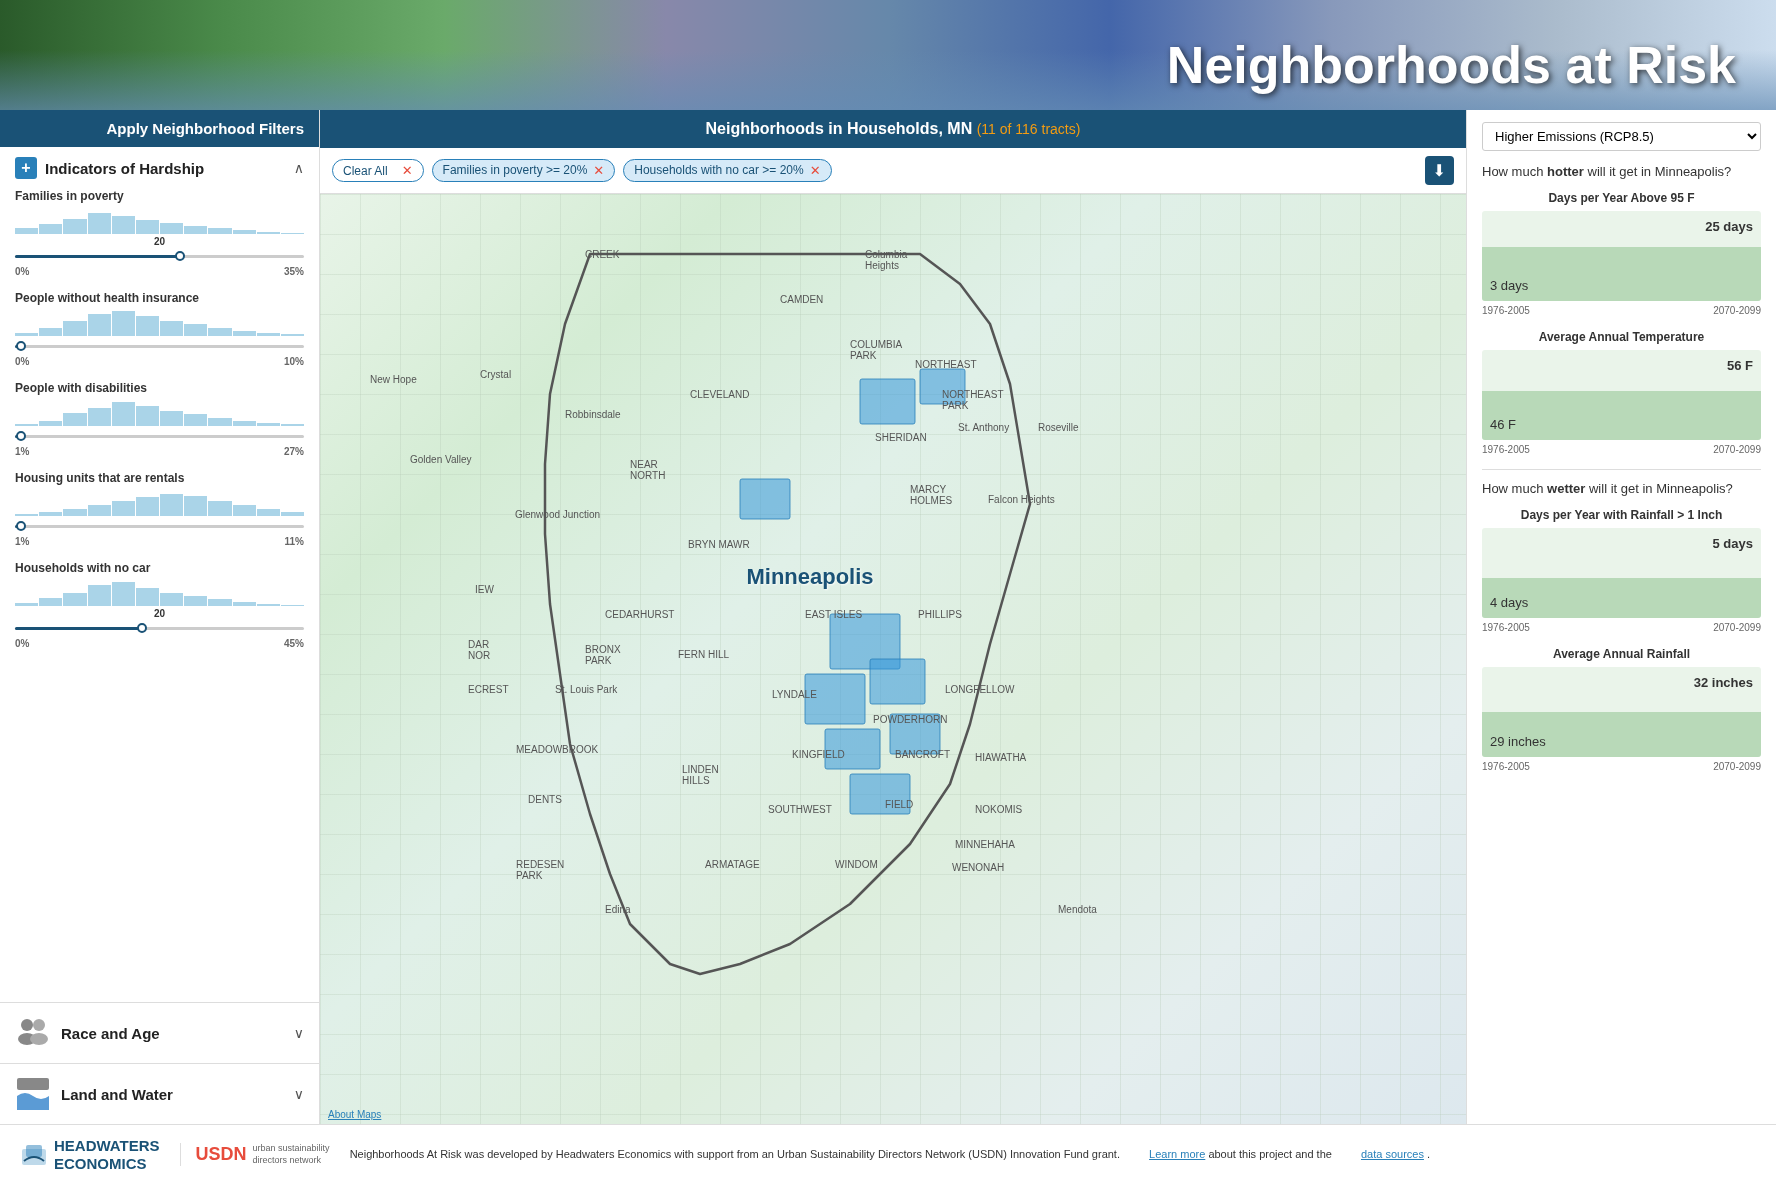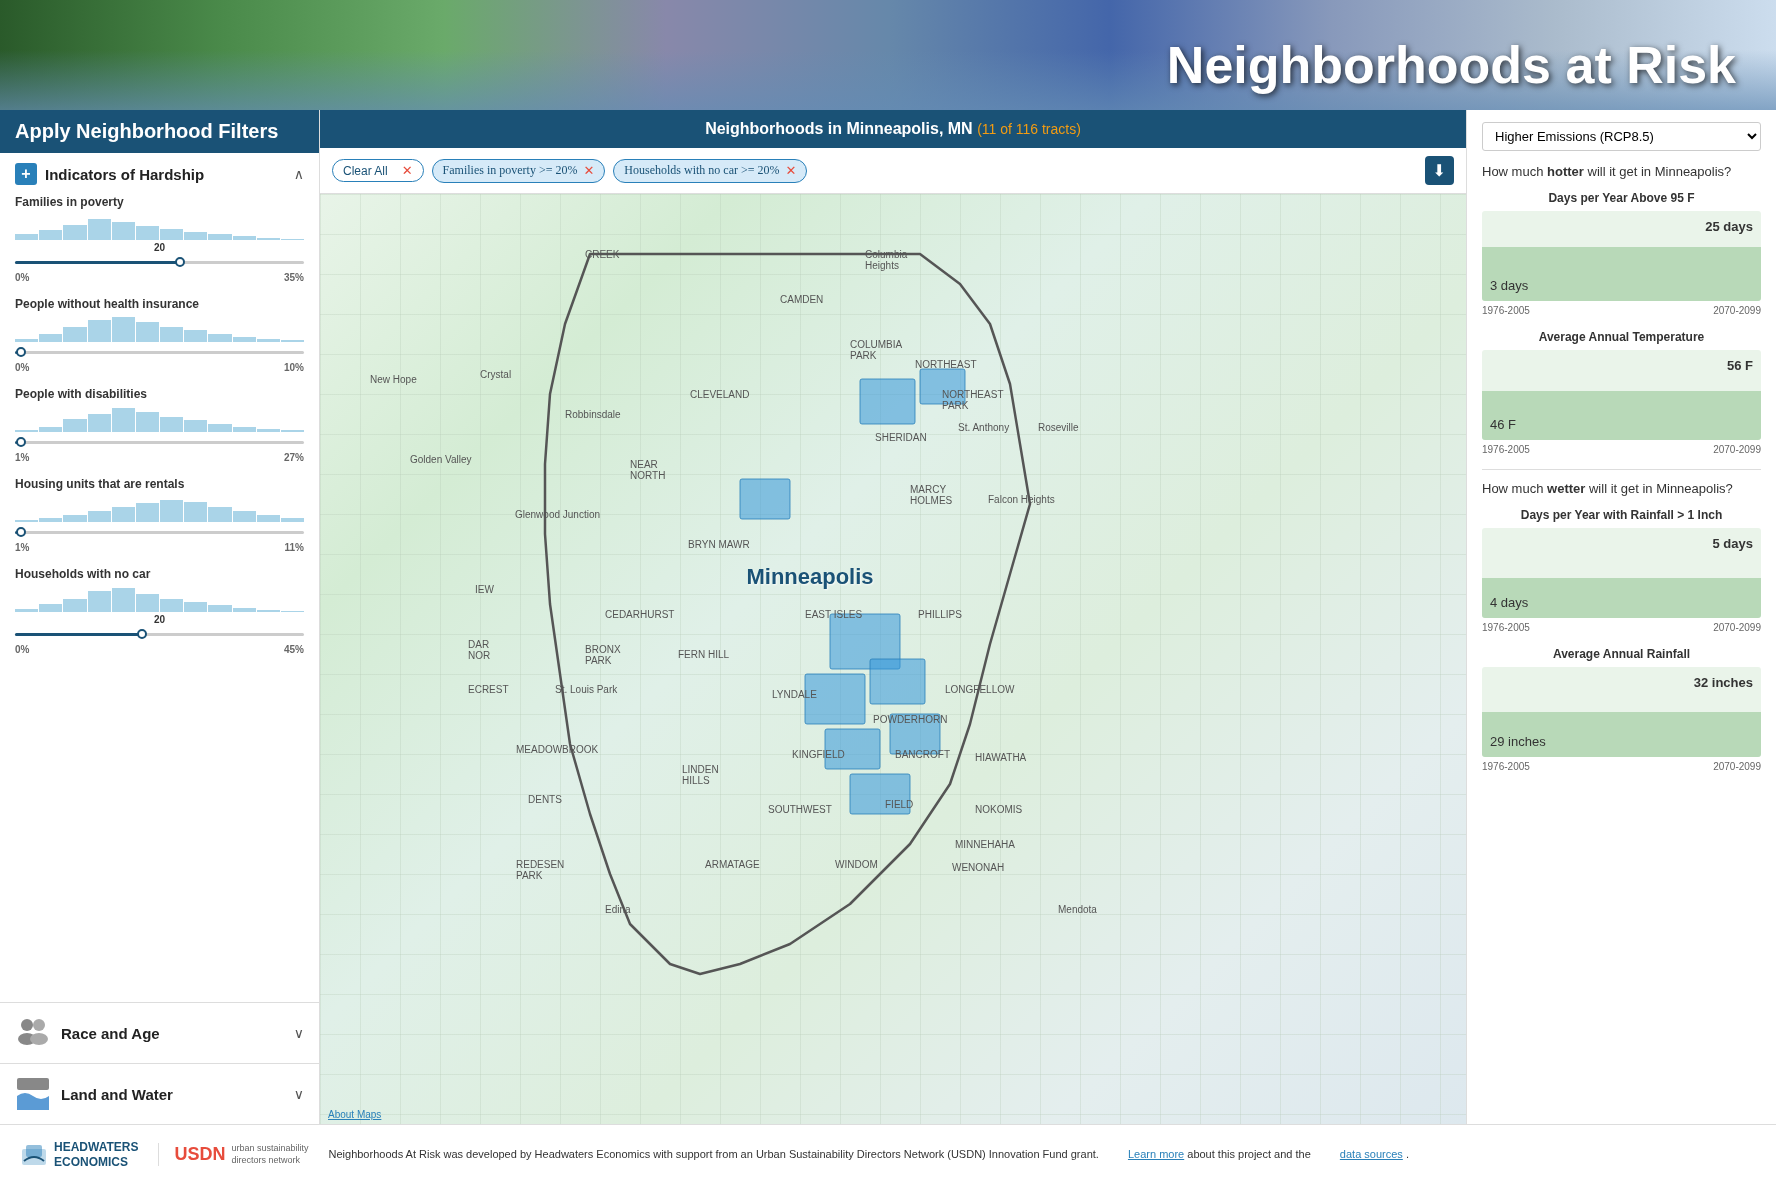--- a/index.html
+++ b/index.html
@@ -43,24 +43,24 @@
       min-width: 320px;
       background: #fff;
       border-right: 1px solid #ddd;
       overflow-y: auto;
       display: flex;
       flex-direction: column;
     }
     .left-panel-header {
       background: #1a5276;
       color: white;
-      font-size: 20px;
+      font-size: 15px;
       font-weight: bold;
       padding: 10px 15px;
-      text-align: left;
+      text-align: right;
     }
 
     
     .indicators-section {
       padding: 10px 15px;
       flex: 1;
     }
     .section-title-row {
       display: flex;
       align-items: center;
@@ -207,30 +207,28 @@
       background: #fff;
       padding: 8px 12px;
       display: flex;
       align-items: center;
       gap: 8px;
       flex-wrap: wrap;
       border-bottom: 1px solid #ddd;
     }
     .filter-chip {
       display: flex;
-      align-items: center;
       gap: 4px;
       background: #d6eaf8;
       border: 1px solid #2980b9;
       border-radius: 20px;
       padding: 3px 10px;
       font-size: 12px;
       color: #1a5276;
       cursor: pointer;
-      font-family: Liberation Serif, serif;
     }
     .chip-x { font-size: 13px; color: #e74c3c; margin-left: 2px; }
     .clear-all-chip {
       display: flex;
       align-items: center;
       gap: 12px;
       background: #fff;
       border: 1px solid #2980b9;
       border-radius: 20px;
       padding: 3px 10px;
@@ -384,21 +382,21 @@
       font-size: 11px;
       color: #333;
     }
     .footer-logo1 {
       display: flex;
       align-items: center;
       gap: 6px;
       flex-shrink: 0;
     }
     .footer-logo-text {
-      font-size: 12px;
+      font-size: 15px;
       font-weight: bold;
       color: #1a5276;
       line-height: 1.2;
     }
     .footer-logo2 {
       display: flex;
       align-items: center;
       gap: 6px;
       border-left: 1px solid #ddd;
       padding-left: 15px;
@@ -604,21 +602,21 @@
           <path d="M2 20 Q10 14 18 20 Q26 26 34 20 L34 34 L2 34 Z" fill="#5b9bd5"></path>
         </svg>
         <span class="expand-label">Land and Water</span>
       </div>
       <span class="chevron-down">∨</span>
     </div>
   </div>
 
   <div class="center-panel">
     <div class="center-header">
-      <span>Neighborhoods in Minneapolis, MN</span>
+      <span>Neighborhoods in Households, MN</span>
       <span class="tract-count">(11 of 116 tracts)</span>
     </div>
     <div class="map-toolbar">
       <div class="clear-all-chip">
         <span>Clear All</span>
         <span class="chip-x">✕</span>
       </div>
       <div class="filter-chip">
         <span>Families in poverty &gt;= 20%</span>
         <span class="chip-x">✕</span>

